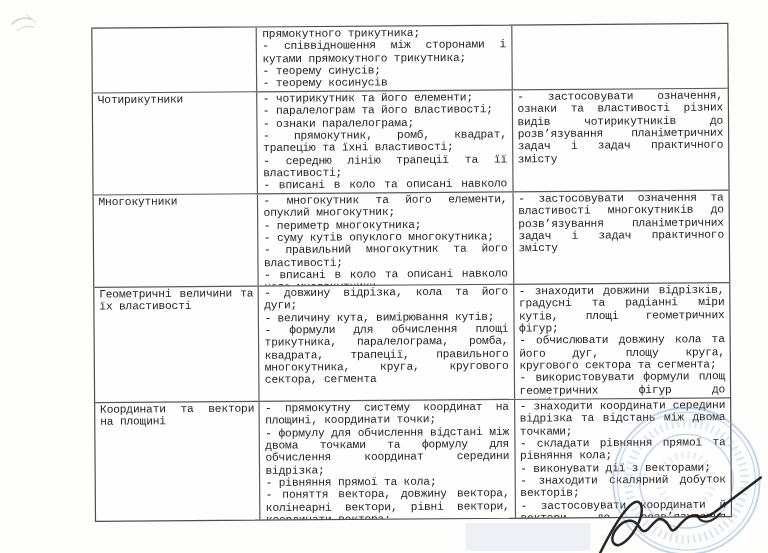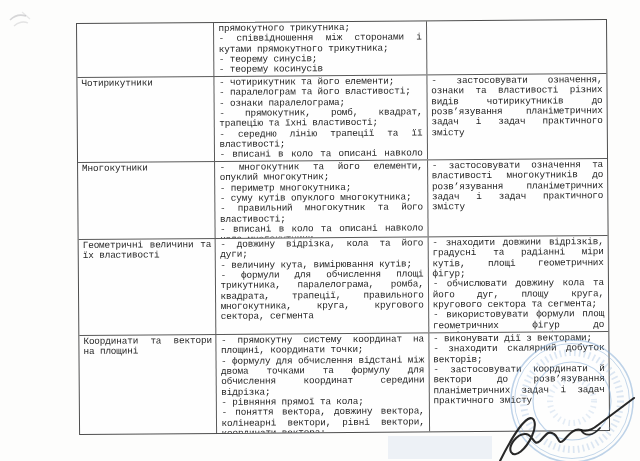--- a/index.html
+++ b/index.html
@@ -115,20 +115,22 @@
           <p>Координати та вектори на площині</p>
         </div>
       <div class="cell knowledge">
           <p>- прямокутну систему координат на площині, координати точки;</p>
           <p>- формулу для обчислення відстані між двома точками та формулу для обчислення координат середини відрізка;</p>
           <p>- рівняння прямої та кола;</p>
           <p>- поняття вектора, довжину вектора, колінеарні вектори, рівні вектори, координати вектора;</p>
           <p>- додавання, віднімання векторів, множення</p>
         </div>
       <div class="cell skills">
+          <p>- знаходити координати середини відрізка та відстань між двома точками;</p>
+          <p>- складати рівняння прямої та рівняння кола;</p>
           <p>- виконувати дії з векторами;</p>
           <p>- знаходити скалярний добуток векторів;</p>
           <p>- застосовувати координати й вектори до розв’язування планіметричних задач і задач практичного змісту</p>
         </div>
     </div>
 
   </div>
 
   <div class="scan-highlight"></div>
 

